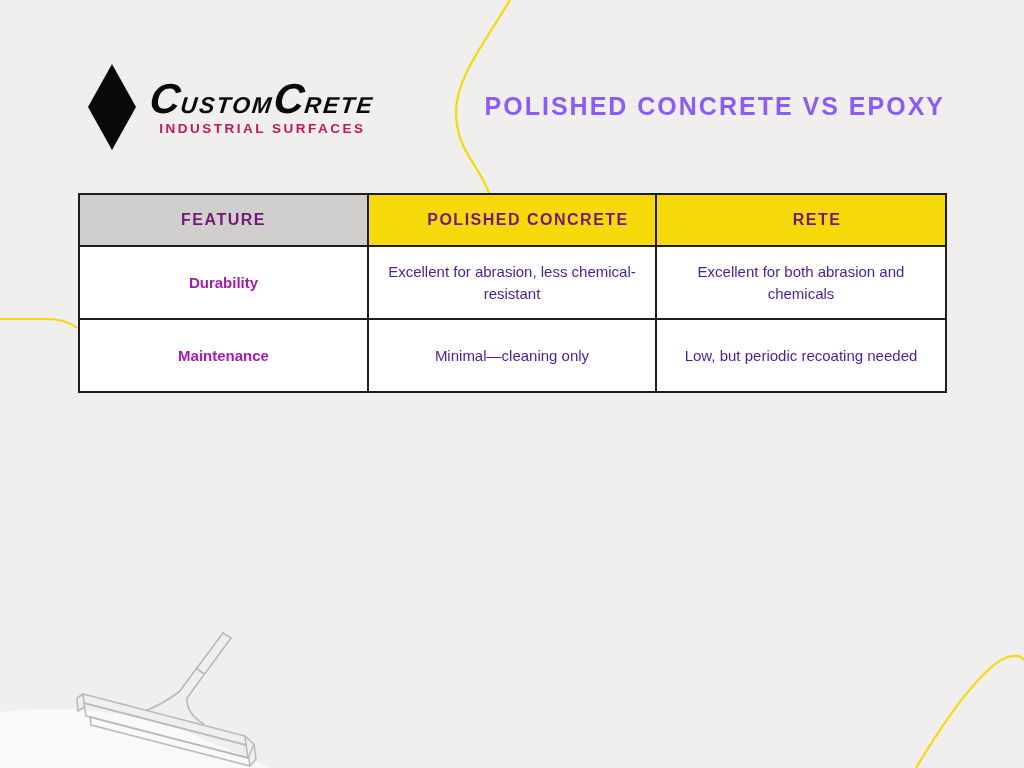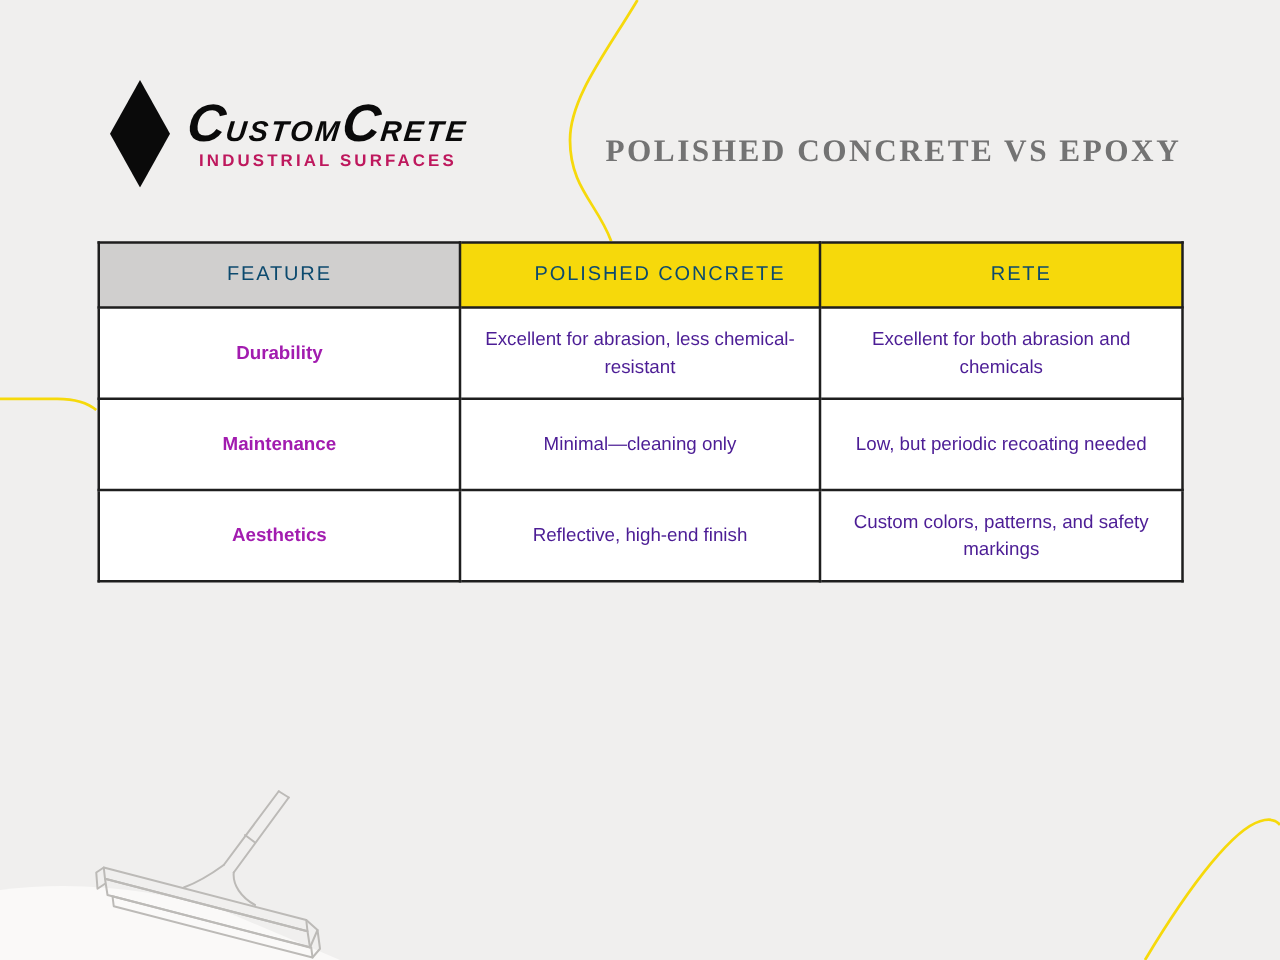--- a/index.html
+++ b/index.html
@@ -27,38 +27,37 @@
   }
   .brand .big-c{font-size:42px;}
   .brand .mid{font-size:23px;letter-spacing:2px;}
   .tagline{
     font-weight:bold;color:#be185d;font-size:13.5px;letter-spacing:2.5px;
     margin-top:1px;white-space:nowrap;
   }
 
   
   .page-title{
-    position:absolute;top:108px;right:79px;
-    font-size:25px;font-weight:bold;color:#737373;letter-spacing:2px;
+    position:absolute;top:92px;right:79px;
+    font-size:25px;font-weight:bold;color:#8b5cf6;letter-spacing:2px;
     white-space:nowrap;
-    font-family:Liberation Serif, serif;
   }
 
   
   .compare-table{
     position:absolute;left:78px;top:193px;width:867px;
     border-collapse:collapse;table-layout:fixed;
   }
   .compare-table td,.compare-table th{
     border:2px solid var(--border-black);
     text-align:center;vertical-align:middle;
     padding:6px 14px;
   }
   .compare-table thead th{
-    height:52px;font-size:16px;font-weight:normal;color:#0c4a6e;
+    height:52px;font-size:16px;font-weight:bold;color:#701a75;
     letter-spacing:1.5px;
   }
   th.head-feature{background:var(--header-gray);}
   th.head-yellow{background:var(--accent-yellow);padding-left:46px;}
   .compare-table tbody td{background:#ffffff;height:73px;font-size:15px;line-height:22px;}
   td.cell-feature{font-weight:bold;color:#a21caf;}
   td.cell-value{color:#4c1d95;}
 </style>
 </head>
 <body>
@@ -113,19 +112,14 @@
     <tr>
       <td class="cell-feature">Durability</td>
       <td class="cell-value">Excellent for abrasion, less chemical-resistant</td>
       <td class="cell-value">Excellent for both abrasion and chemicals</td>
     </tr>
     <tr>
       <td class="cell-feature">Maintenance</td>
       <td class="cell-value">Minimal—cleaning only</td>
       <td class="cell-value">Low, but periodic recoating needed</td>
     </tr>
-    <tr>
-      <td class="cell-feature">Aesthetics</td>
-      <td class="cell-value">Reflective, high-end finish</td>
-      <td class="cell-value">Custom colors, patterns, and safety markings</td>
-    </tr>
   </tbody>
 </table>
 
 </body></html>

